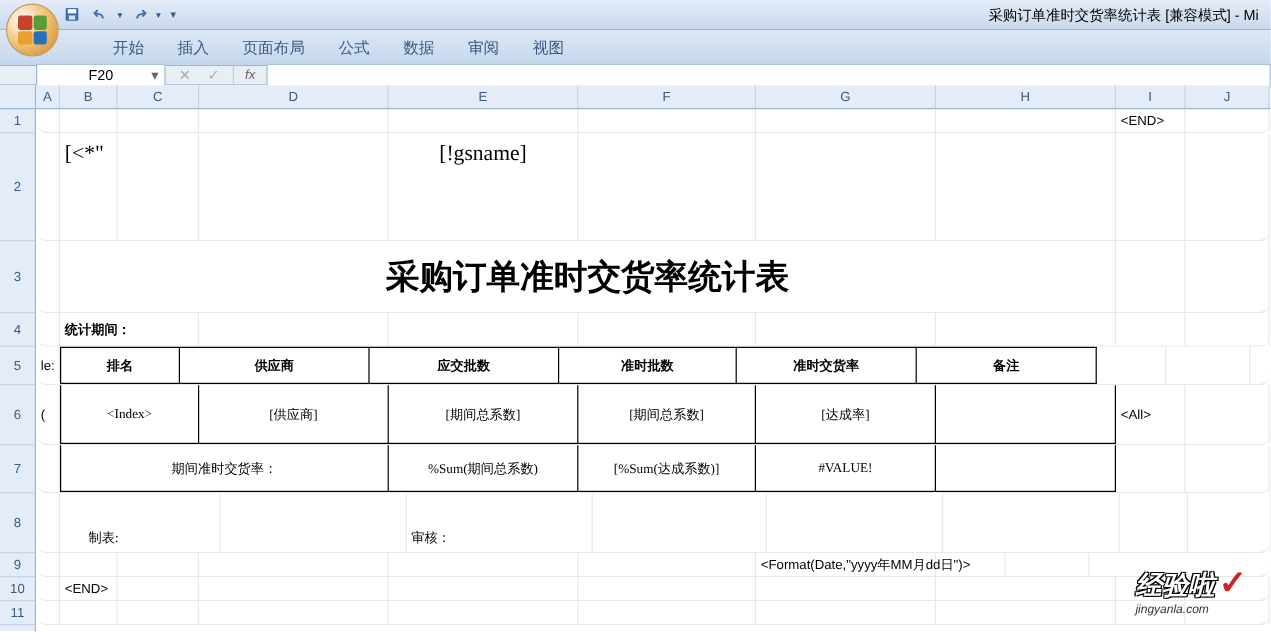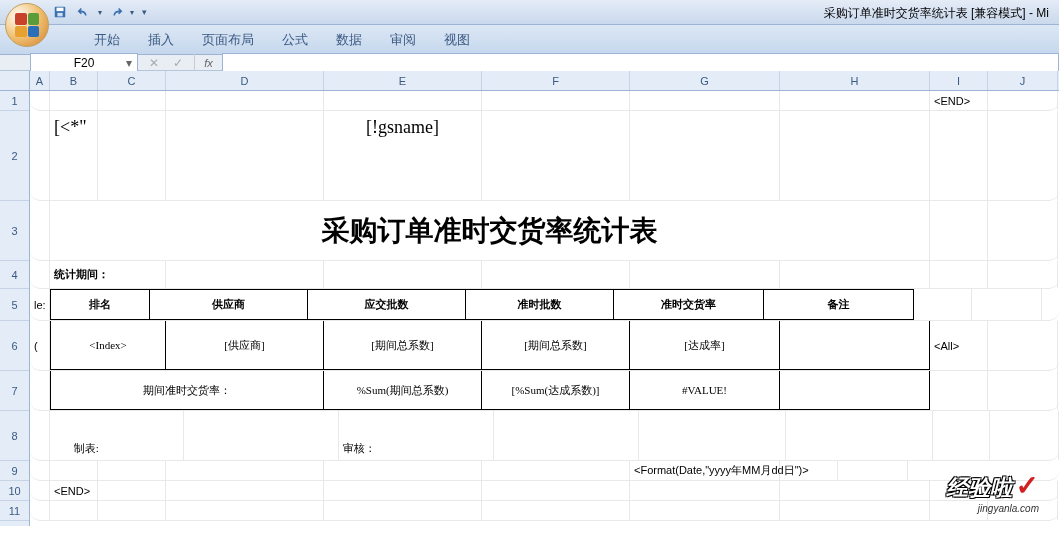--- a/index.html
+++ b/index.html
@@ -53,21 +53,21 @@
     .med { font-size: 18px; font-family: SimSun, serif; }
     .sm { font-size: 11px; font-family: SimSun, serif; }
     .tiny { font-size: 11px; }
     .tb-t { border-top: 1.5px solid #000; }
     .tb-b { border-bottom: 1.5px solid #000; }
     .tb-l { border-left: 1.5px solid #000; }
     .tb-r { border-right: 1.5px solid #000; }
     .tb-ib { border-bottom: 1px solid #000; }
     .tb-ir { border-right: 1px solid #000; }
     
-    .watermark { position: absolute; right: 20px; bottom: 20px; text-align: right; }
+    .watermark { position: absolute; right: 20px; bottom: 20px; text-align: left; }
     .wm-main { font-size: 22px; font-weight: bold; color: #fff; text-shadow: -1px -1px 0 #000, 1px -1px 0 #000, -1px 1px 0 #000, 1px 1px 0 #000; font-style: italic; }
     .wm-check { color: #d02020; font-size: 28px; font-weight: bold; }
     .wm-sub { font-size: 10px; color: #333; font-style: italic; }
     
     .save-icon svg, .undo-icon svg, .redo-icon svg { width: 14px; height: 14px; }
   </style>
 </head>
 <body>
 
 <div class="title-bar">

